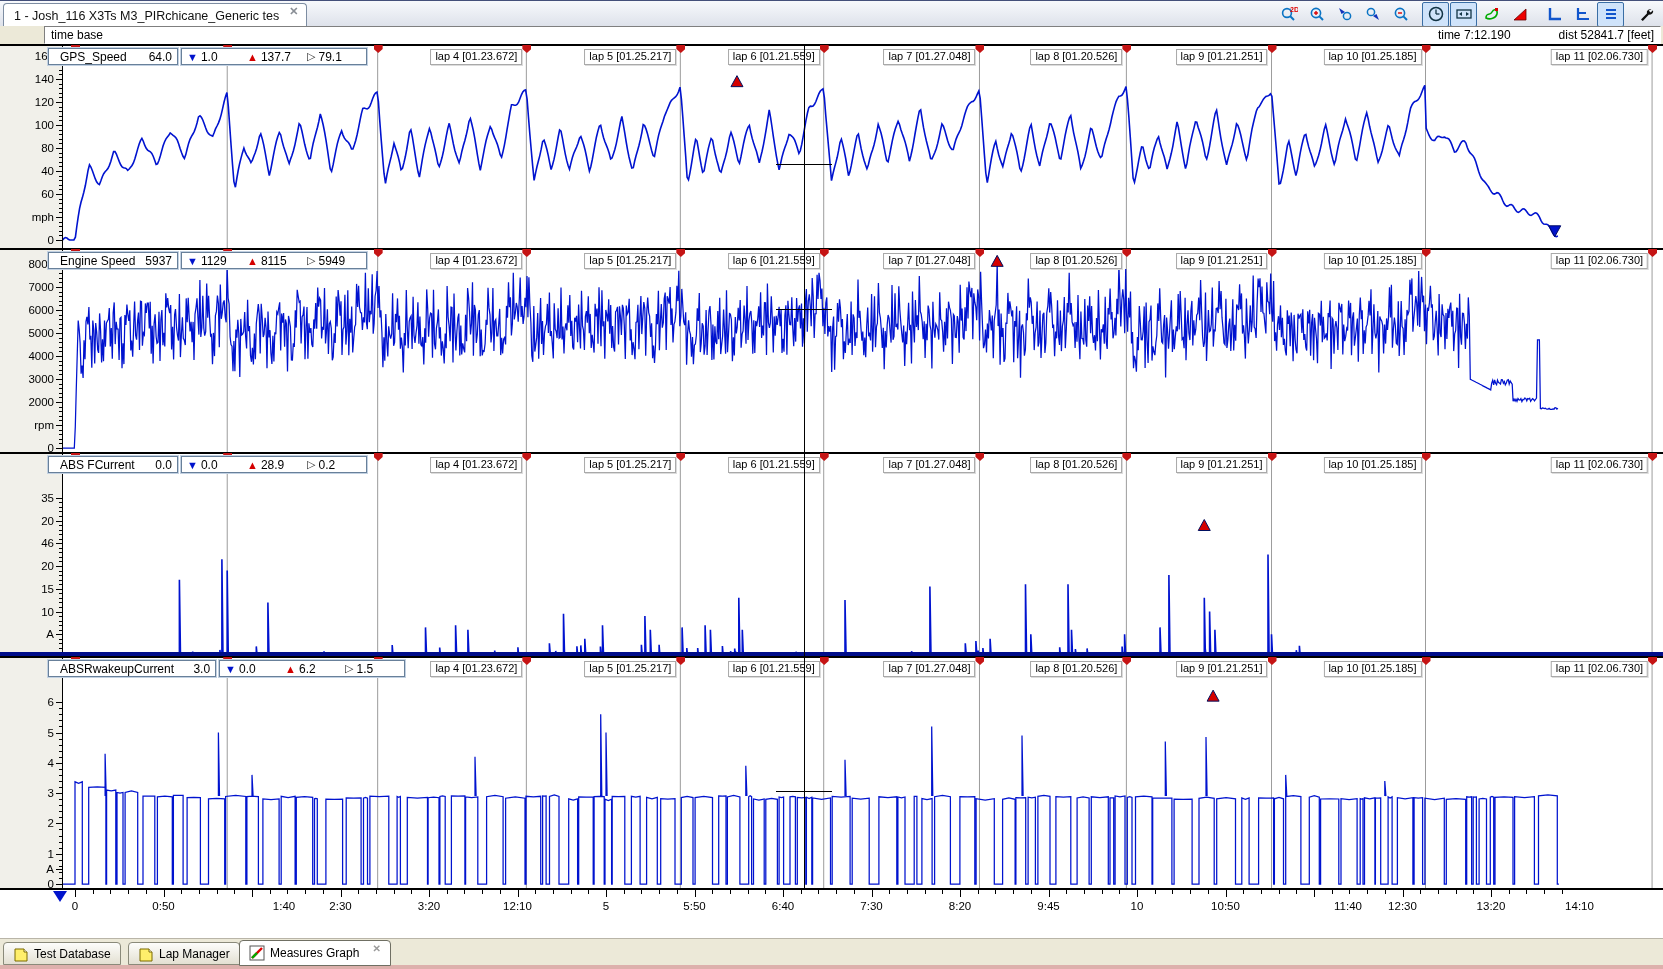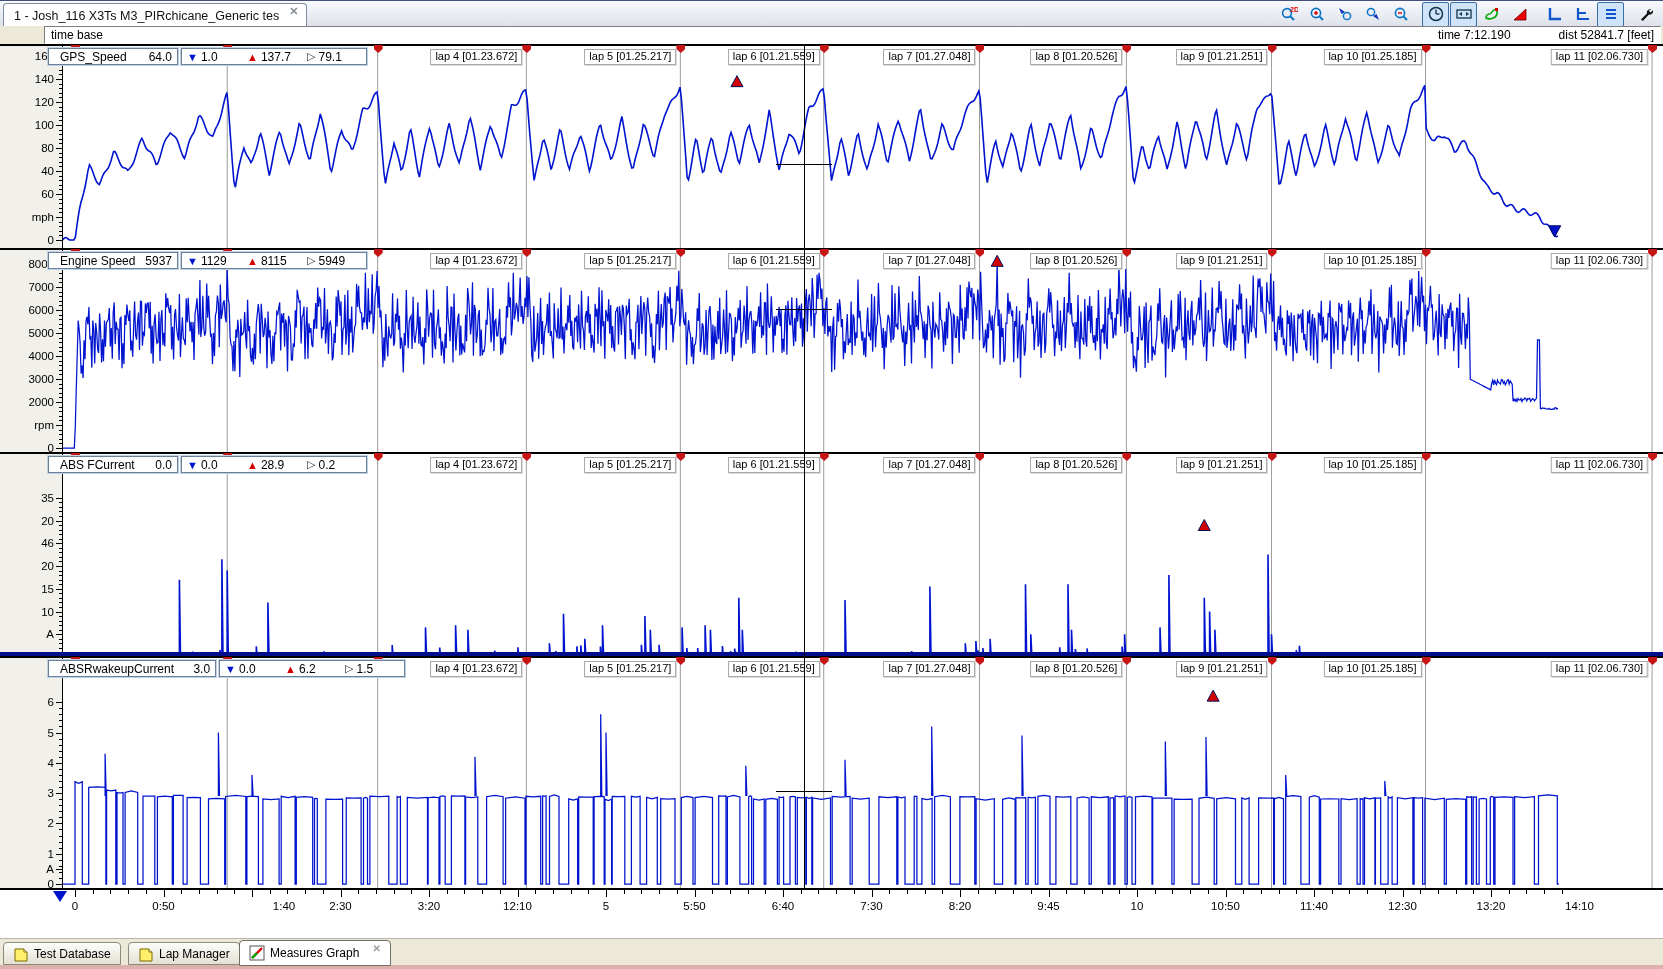--- a/index.html
+++ b/index.html
@@ -728,21 +728,21 @@
       <div class="xlab" style="left: 429px;">3:20</div>
       <div class="xlab" style="left: 517.5px;">12:10</div>
       <div class="xlab" style="left: 606px;">5</div>
       <div class="xlab" style="left: 694.5px;">5:50</div>
       <div class="xlab" style="left: 783px;">6:40</div>
       <div class="xlab" style="left: 871.5px;">7:30</div>
       <div class="xlab" style="left: 960px;">8:20</div>
       <div class="xlab" style="left: 1048.5px;">9:45</div>
       <div class="xlab" style="left: 1137px;">10</div>
       <div class="xlab" style="left: 1225.5px;">10:50</div>
-      <div class="xlab" style="left: 1314px;">11:40</div>
+      <div class="xlab" style="left: 1348px;">11:40</div>
       <div class="xlab" style="left: 1402.5px;">12:30</div>
       <div class="xlab" style="left: 1491px;">13:20</div>
       <div class="xlab" style="left: 1579.5px;">14:10</div>
     </div>
 
   <div class="btabs" id="btabs">
       <div class="btab" style="left: 3px;">
         <span style="display: flex;">
           <svg width="16" height="16" viewBox="0 0 16 16">
             <path d="M2 3 h9 l3 3 v9 h-12 Z" fill="#ffef6b" stroke="#7a6a00" stroke-width="1"></path>

